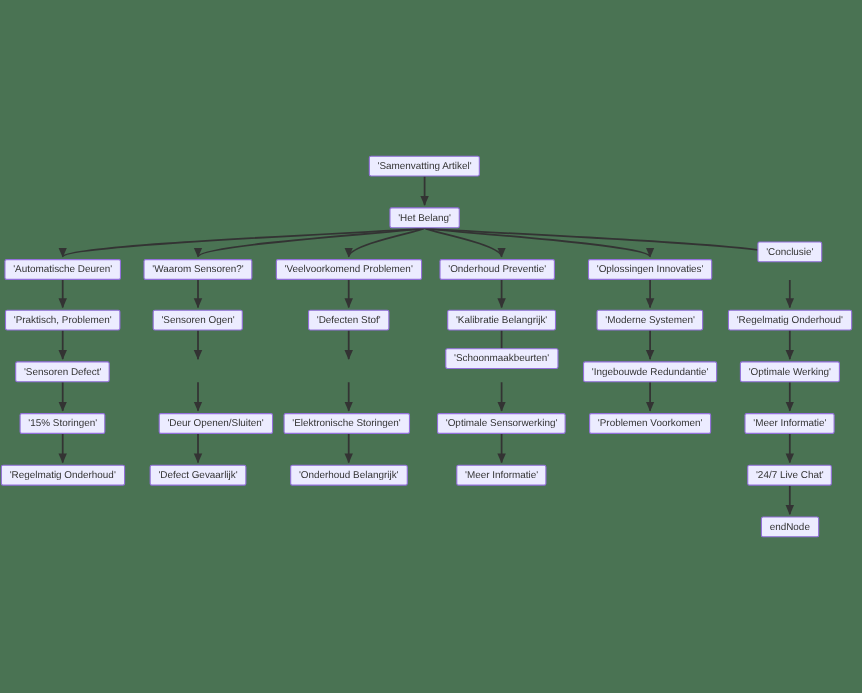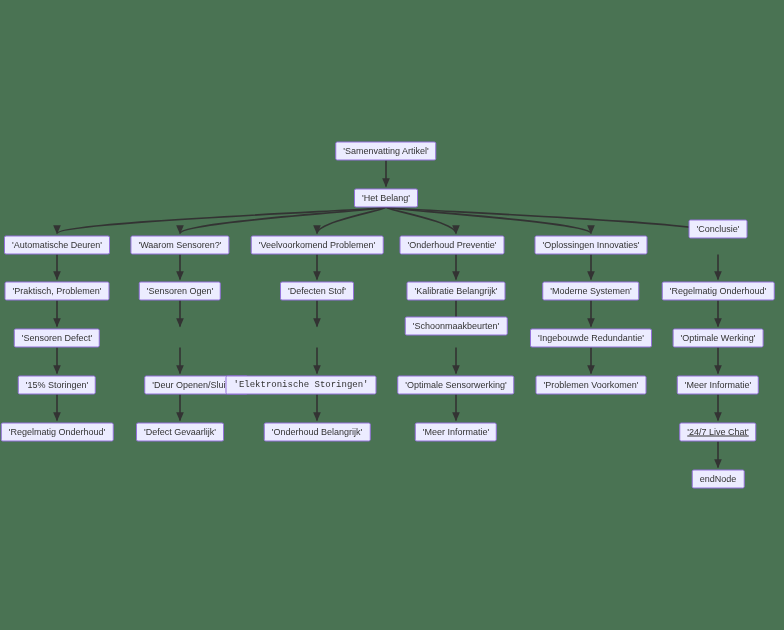--- a/index.html
+++ b/index.html
@@ -95,30 +95,30 @@
     <div class="node" style="left: 57px; top: 291px;">'Praktisch, Problemen'</div>
     <div class="node" style="left: 57px; top: 338px;">'Sensoren Defect'</div>
     <div class="node" style="left: 57px; top: 385px;">'15% Storingen'</div>
     <div class="node" style="left: 57px; top: 432px;">'Regelmatig Onderhoud'</div>
     <div class="node" style="left: 180px; top: 245px;">'Waarom Sensoren?'</div>
     <div class="node" style="left: 180px; top: 291px;">'Sensoren Ogen'</div>
     <div class="node" style="left: 196px; top: 385px;">'Deur Openen/Sluiten'</div>
     <div class="node" style="left: 180px; top: 432px;">'Defect Gevaarlijk'</div>
     <div class="node" style="left: 317px; top: 245px;">'Veelvoorkomend Problemen'</div>
     <div class="node" style="left: 317px; top: 291px;">'Defecten Stof'</div>
-    <div class="node" style="left: 301px; top: 385px; font-family: Liberation Mono, monospace;">'Elektronische Storingen'</div>
+    <div class="node" style="left: 315px; top: 385px;">'Elektronische Storingen'</div>
     <div class="node" style="left: 317px; top: 432px;">'Onderhoud Belangrijk'</div>
     <div class="node" style="left: 436px; top: 245px; margin-left: 16px;">'Onderhoud Preventie'</div>
     <div class="node" style="left: 456px; top: 291px;">'Kalibratie Belangrijk'</div>
     <div class="node" style="left: 456px; top: 326px;">'Schoonmaakbeurten'</div>
     <div class="node" style="left: 456px; top: 385px;">'Optimale Sensorwerking'</div>
     <div class="node" style="left: 456px; top: 432px;">'Meer Informatie'</div>
     <div class="node" style="left: 591px; top: 245px;">'Oplossingen Innovaties'</div>
     <div class="node" style="left: 591px; top: 291px;">'Moderne Systemen'</div>
     <div class="node" style="left: 591px; top: 338px;">'Ingebouwde Redundantie'</div>
     <div class="node" style="left: 591px; top: 385px;">'Problemen Voorkomen'</div>
     <div class="node" style="left: 718px; top: 229px;">'Conclusie'</div>
     <div class="node" style="left: 718px; top: 291px;">'Regelmatig Onderhoud'</div>
     <div class="node" style="left: 718px; top: 338px;">'Optimale Werking'</div>
     <div class="node" style="left: 718px; top: 385px;">'Meer Informatie'</div>
-    <div class="node" style="left: 718px; top: 432px; text-decoration: underline;">'24/7 Live Chat'</div>
+    <div class="node" style="left: 718px; top: 432px;">'24/7 Live Chat'</div>
     <div class="node" style="left: 718px; top: 479px;">endNode</div>
   </div>
 
 </body></html>

